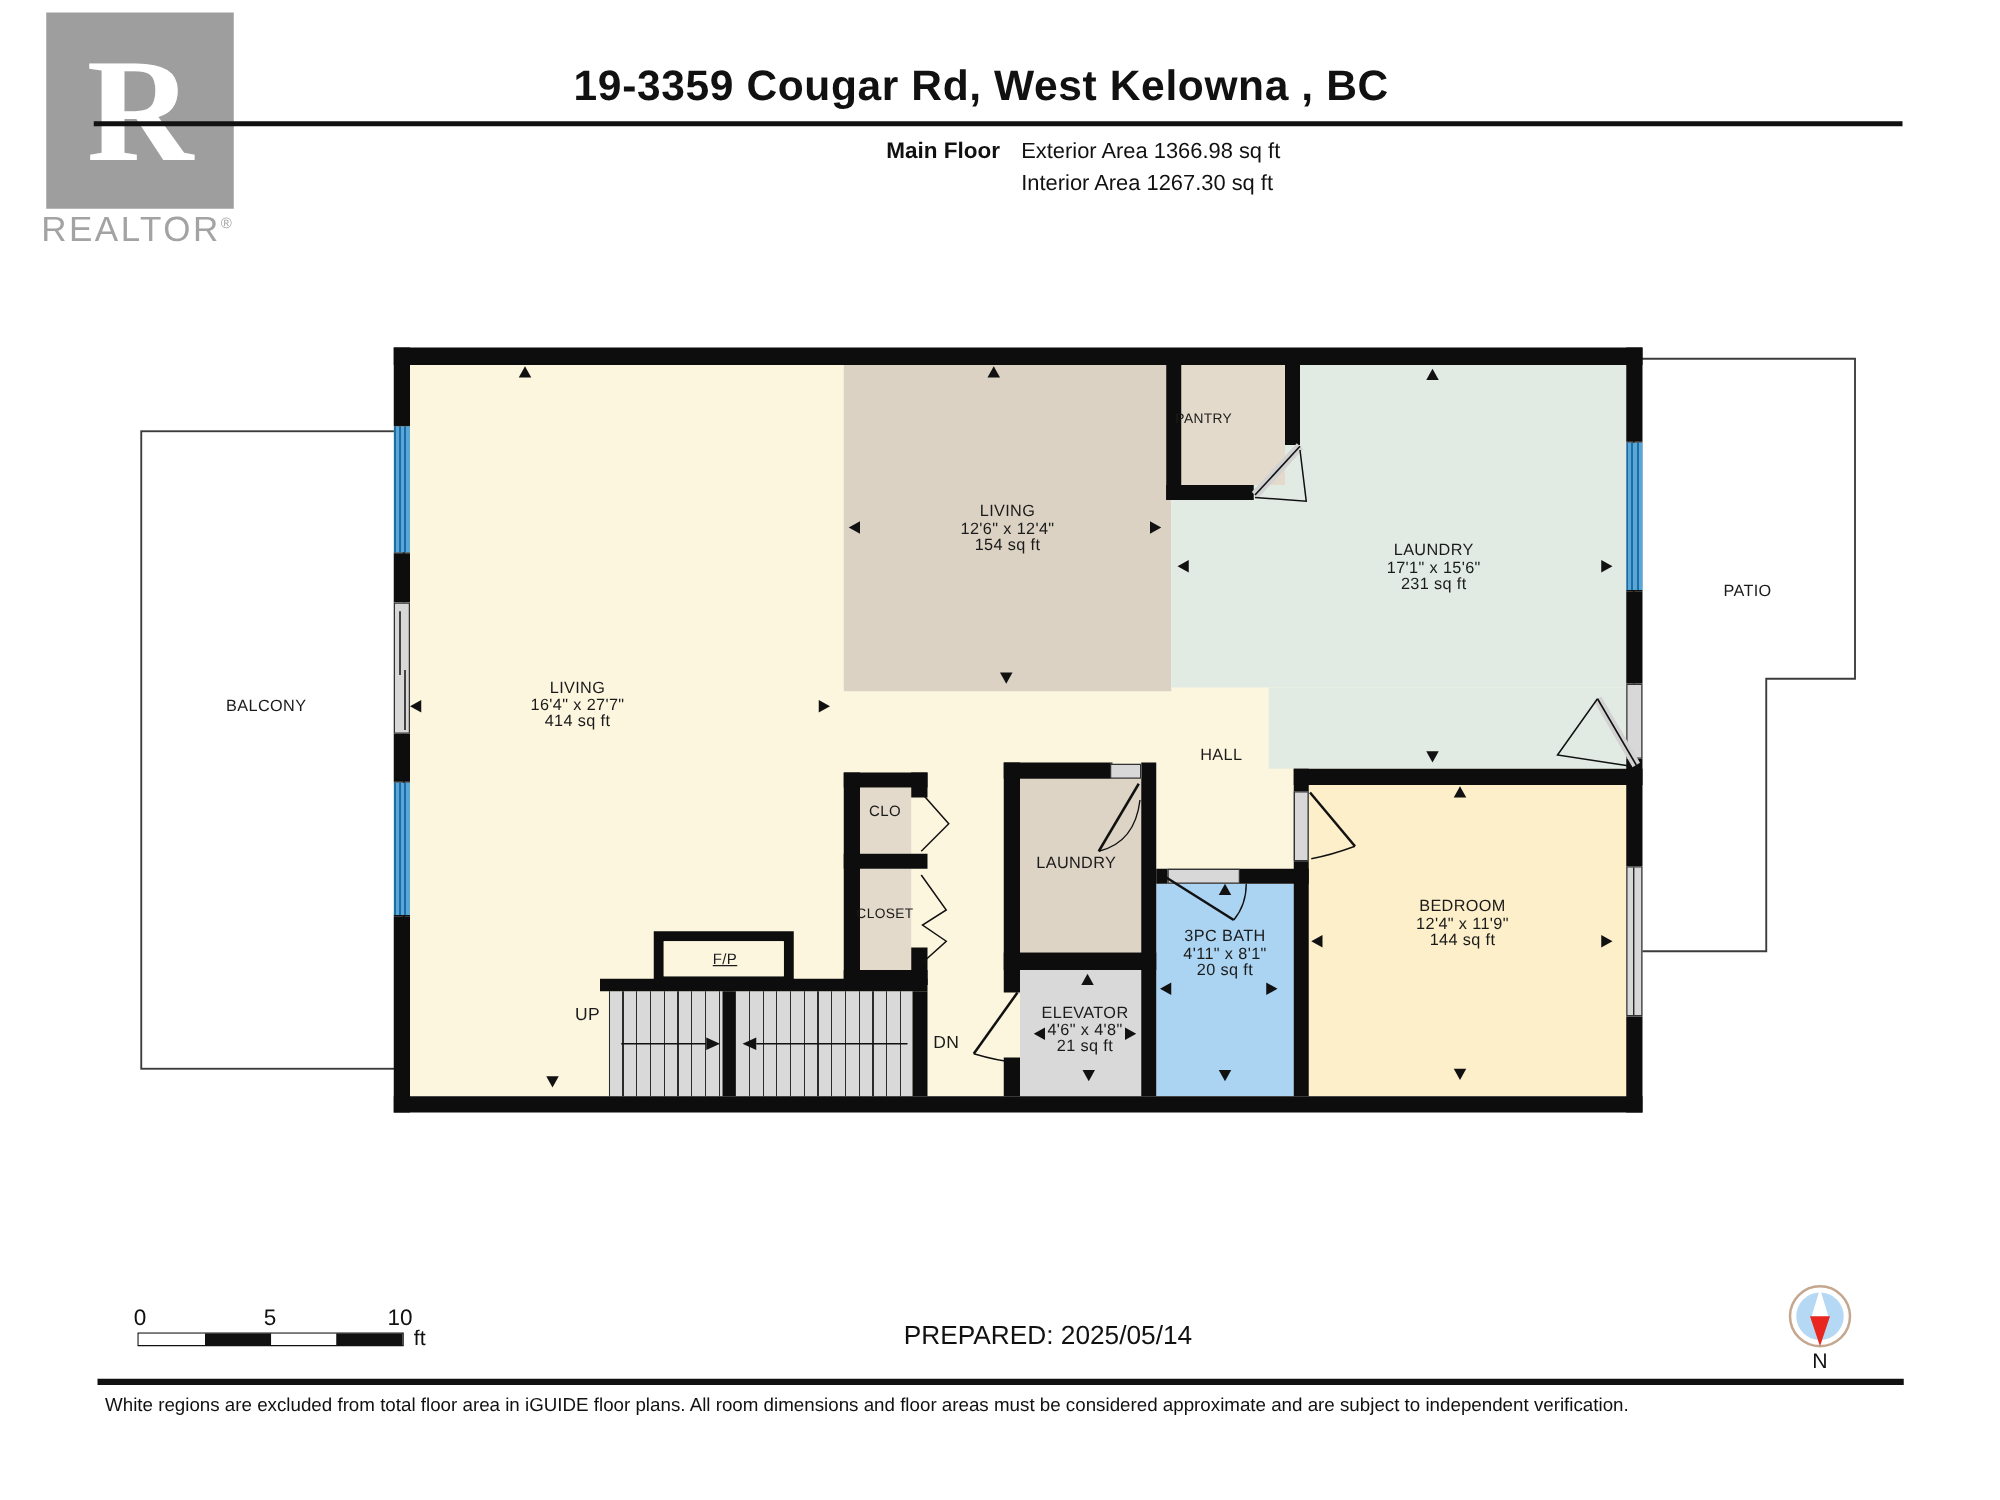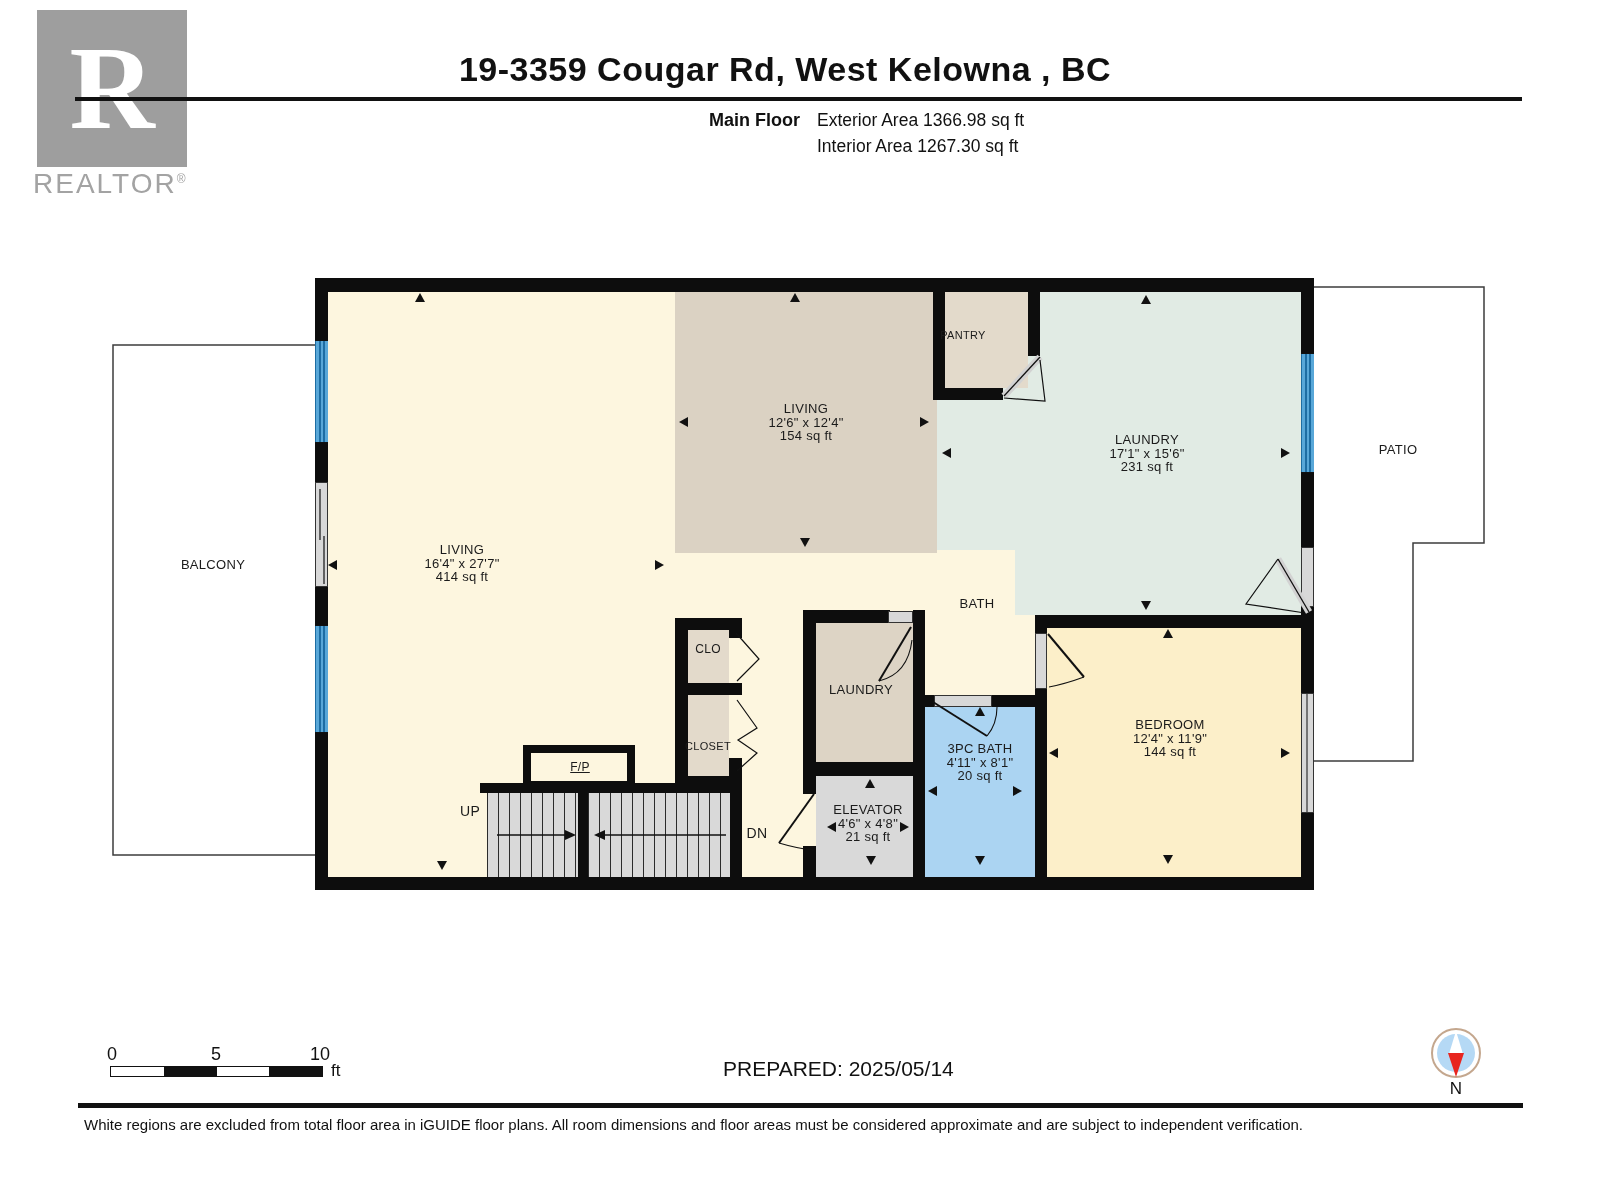--- a/index.html
+++ b/index.html
@@ -185,25 +185,25 @@
     <div>4'11" x 8'1"</div>
     <div>20 sq ft</div>
 </div>
 <div class="lab" style="left:868px;top:803px;">
   <div>ELEVATOR</div>
     <div>4'6" x 4'8"</div>
     <div>21 sq ft</div>
 </div>
 <div class="lab" style="left:861px;top:683px;">LAUNDRY</div>
 <div class="lab" style="left:963px;top:329px;font-size:11px;">PANTRY</div>
-<div class="lab" style="left:977px;top:597px;">BATH</div>
+<div class="lab" style="left:977px;top:597px;">HALL</div>
 <div class="lab" style="left:708px;top:643px;font-size:12px;">CLO</div>
-<div class="lab" style="left:708px;top:725px;font-size:11px;margin-top:15px;">CLOSET</div>
+<div class="lab" style="left:708px;top:725px;font-size:11px;">CLOSET</div>
 <div class="lab" style="left:213px;top:558px;">BALCONY</div>
-<div class="lab" style="left:1398px;top:443px;">PATIO</div>
+<div class="lab" style="left:1398px;top:466px;">PATIO</div>
 <div class="lab" style="left:580px;top:761px;font-size:12px;text-decoration:underline;">F/P</div>
 <div class="lab" style="left:470px;top:805px;font-size:14px;">UP</div>
 <div class="lab" style="left:757px;top:827px;font-size:14px;">DN</div>
 
 <div class="tri tu" style="left:415px;top:293px;"></div>
 <div class="tri tl" style="left:328px;top:560px;"></div>
 <div class="tri tr" style="left:655px;top:560px;"></div>
 <div class="tri td" style="left:437px;top:861px;"></div>
 <div class="tri tu" style="left:790px;top:293px;"></div>
 <div class="tri tl" style="left:679px;top:417px;"></div>

